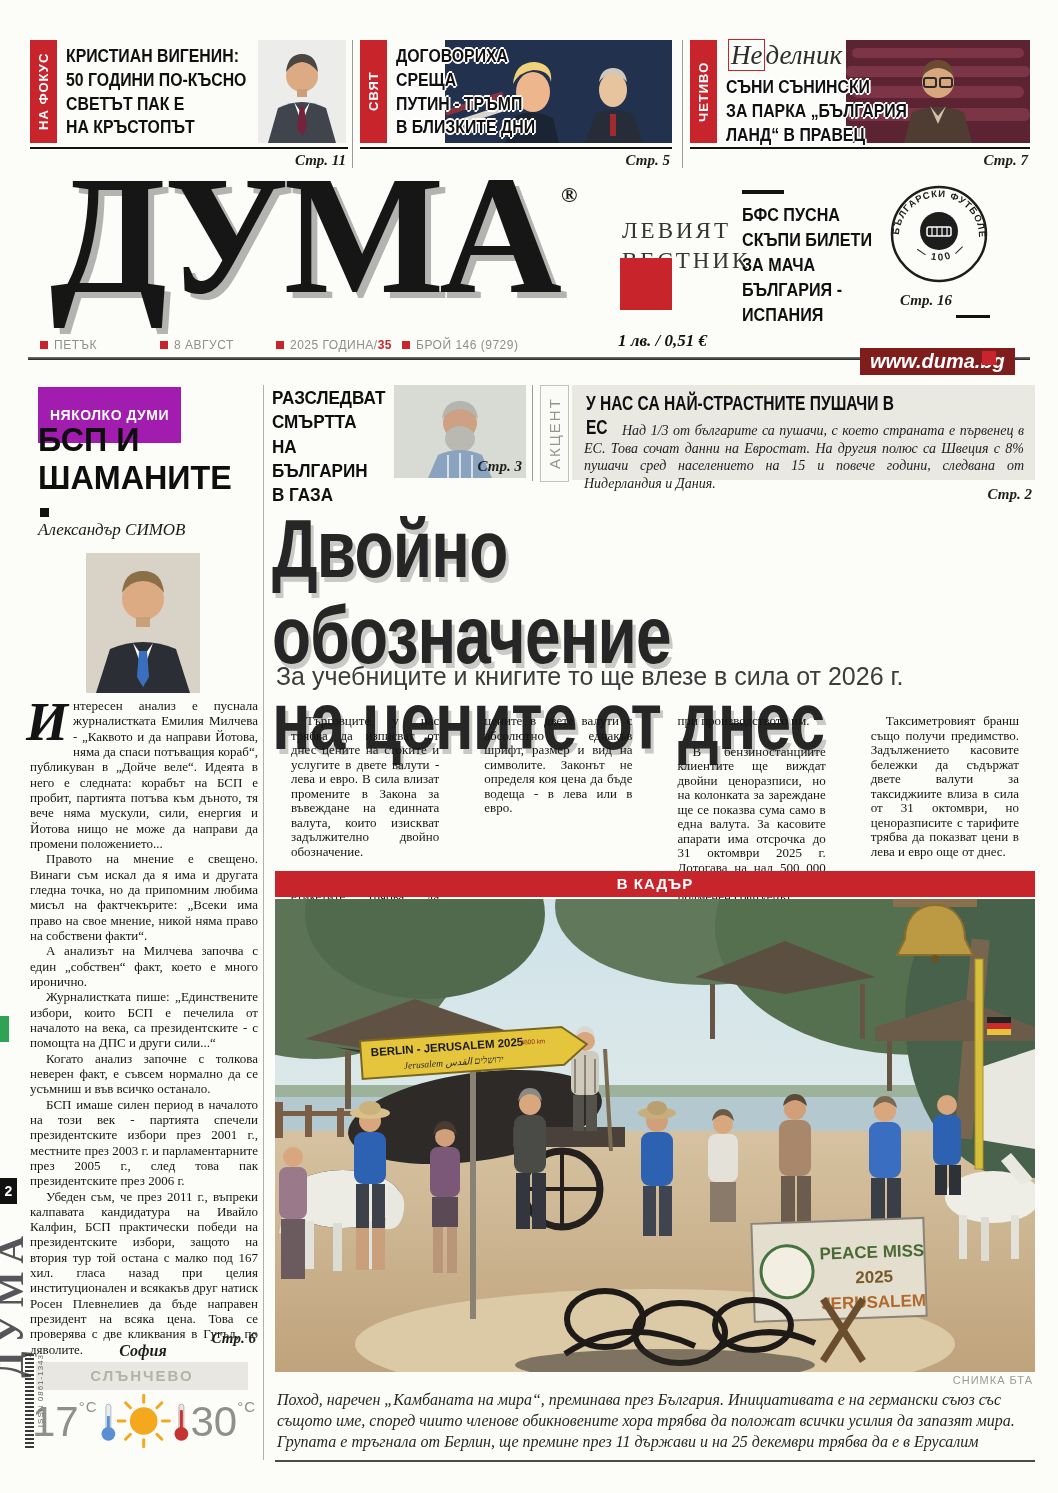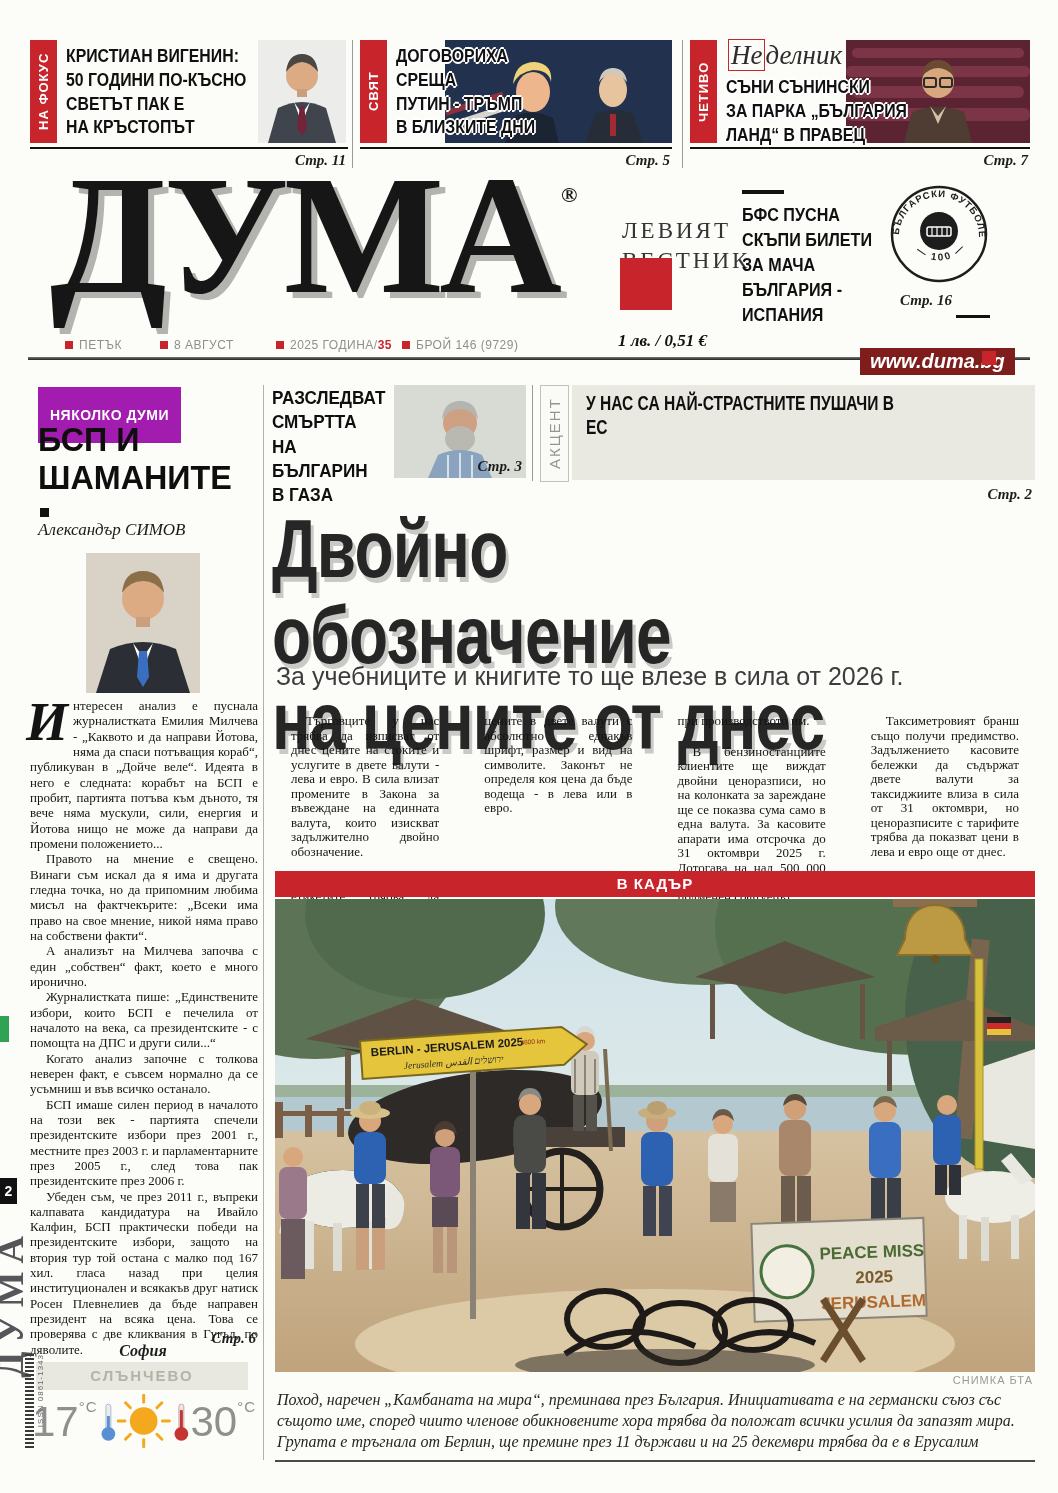--- a/index.html
+++ b/index.html
@@ -203,21 +203,21 @@
     <circle cx="51" cy="48" r="19" fill="#1d1d1d"></circle>
     <rect x="39" y="44" width="24" height="9" rx="2" fill="none" stroke="#fff" stroke-width="1.5"></rect>
     <line x1="44" y1="44" x2="44" y2="53" stroke="#fff" stroke-width="1.2"></line>
     <line x1="49" y1="44" x2="49" y2="53" stroke="#fff" stroke-width="1.2"></line>
     <line x1="54" y1="44" x2="54" y2="53" stroke="#fff" stroke-width="1.2"></line>
     <line x1="59" y1="44" x2="59" y2="53" stroke="#fff" stroke-width="1.2"></line>
   </svg>
   <div class="sportpage pageref">Стр. 16</div>
   <div class="spunder"></div>
 
-  <div class="dl-item" style="left:40px;margin-left:25px;"><span class="rs"></span><span>ПЕТЪК</span></div>
+  <div class="dl-item" style="left:40px;"><span class="rs"></span><span>ПЕТЪК</span></div>
   <div class="dl-item" style="left:160px;"><span class="rs"></span><span>8 АВГУСТ</span></div>
   <div class="dl-item" style="left:276px;"><span class="rs"></span><span>2025 ГОДИНА/</span><span class="dl-red">35</span></div>
   <div class="dl-item" style="left:402px;"><span class="rs"></span><span>БРОЙ 146 (9729)</span></div>
   <div class="price">1 лв. / 0,51 €</div>
   <div class="mainrule"></div>
   <div class="site">www.duma.bg</div>
   <div class="site-sq"></div>
 
   <div class="kicker">НЯКОЛКО ДУМИ</div>
   <div class="optitle cond" style="transform:scaleX(.95);">БСП И
@@ -294,20 +294,21 @@
     <line x1="54" y1="70" x2="54" y2="93" stroke="#d8e0ea" stroke-width="2"></line>
     <line x1="66" y1="68" x2="66" y2="93" stroke="#d8e0ea" stroke-width="2"></line>
     <line x1="78" y1="70" x2="78" y2="93" stroke="#d8e0ea" stroke-width="2"></line>
   </svg>
   <div class="gzpage pageref">Стр. 3</div>
 
   <div class="vsep" style="left:532px;top:385px;height:96px;"></div>
   <div class="aklabel">АКЦЕНТ</div>
   <div class="akbox">
     <div class="akhead cond" style="transform:scaleX(.74);">У НАС СА НАЙ-СТРАСТНИТЕ ПУШАЧИ В ЕС</div>
+    <div class="aktext">Над 1/3 от българите са пушачи, с което страната е първенец в ЕС. Това сочат данни на Евростат. На другия полюс са Швеция с 8% пушачи сред населението на 15 и повече години, следвана от Нидерландия и Дания.</div>
   </div>
   <div class="akpage pageref">Стр. 2</div>
 
   <div class="mhead cond" style="transform:scaleX(.78);">Двойно обозначение
 на цените от днес</div>
   <div class="msub">За учебниците и книгите то ще влезе в сила от 2026 г.</div>
   <div class="maincols">
     <div>
       <p class="ind">Търговците у нас трябва да изписват от днес цените на стоките и услугите в двете валути - лева и евро. В сила влизат промените в Закона за въвеждане на единната валута, които изискват задължително двойно обозначение.</p>
       <p class="ind">Според разпоредбите етикетите трябва да показват</p>

